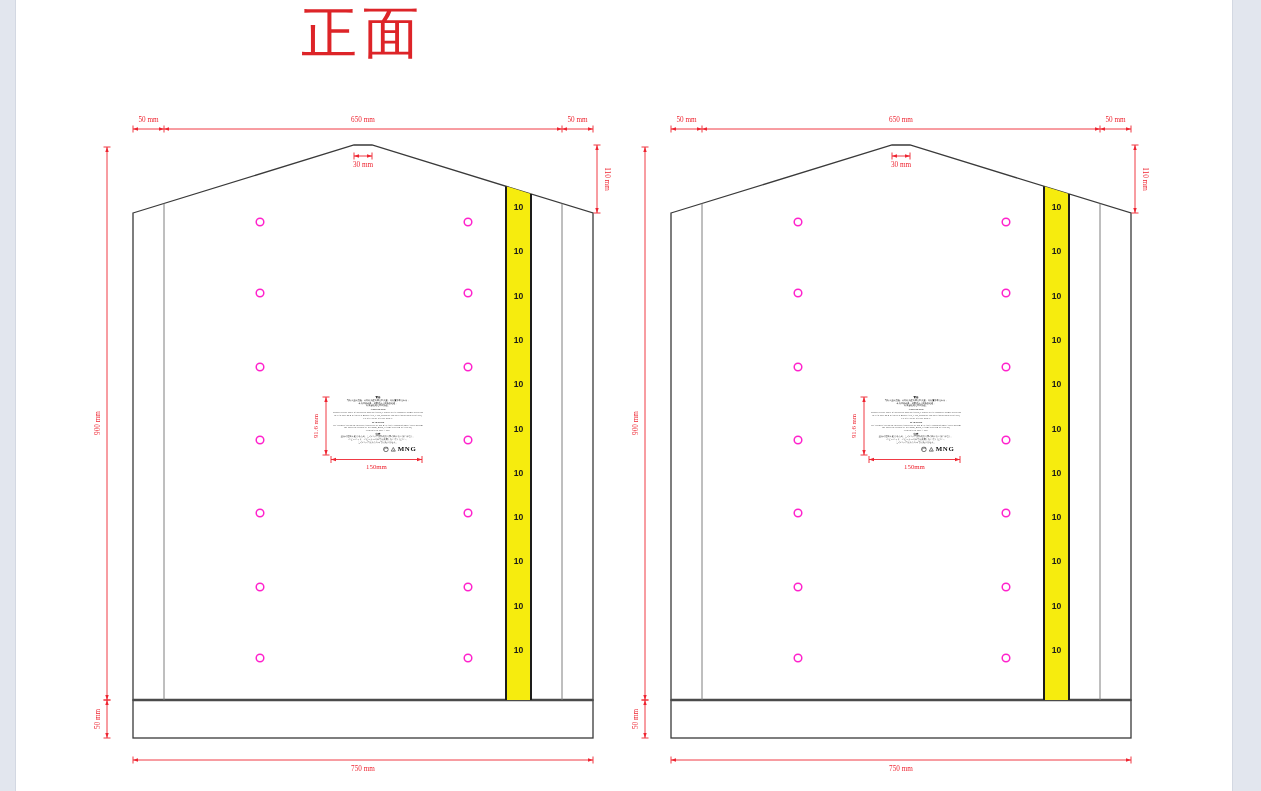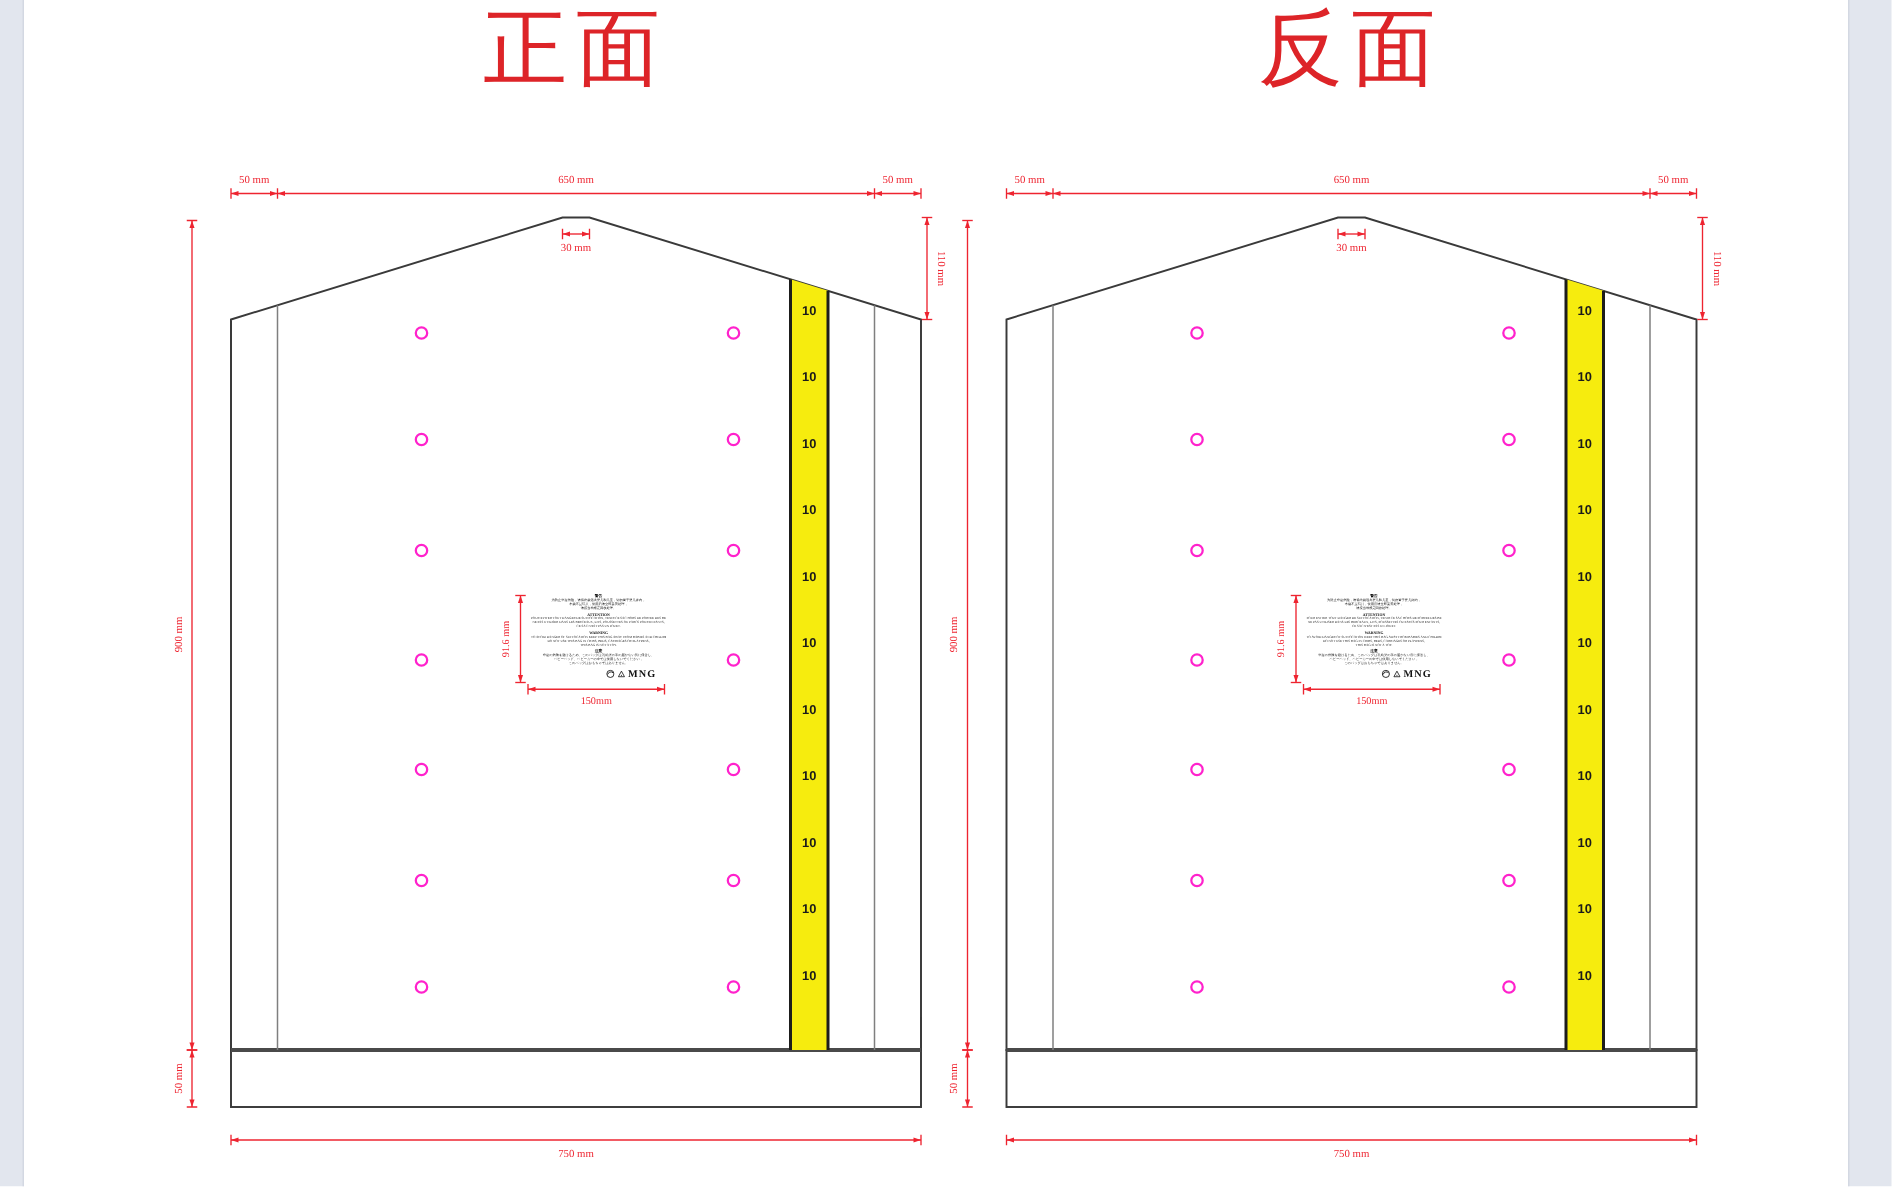--- a/index.html
+++ b/index.html
@@ -4,21 +4,21 @@
 <style>
   html,body{margin:0;padding:0;}
   body{
     width:1261px;height:791px;position:relative;overflow:hidden;
     background:#ffffff;font-family:"Liberation Sans",sans-serif;
   }
   .gutter{position:absolute;top:0;height:791px;background:#e2e6ee;z-index:50;}
   .gutter-left{left:0;width:15px;border-right:1px solid #d3d8e2;}
   .gutter-right{left:1232px;width:29px;border-left:1px solid #d3d8e2;}
   .diagram{position:absolute;top:0;width:660px;height:791px;}
-  .diagram-front{left:0;margin-left:21px;}
+  .diagram-front{left:0;}
   .diagram-back{left:538px;}
   .bag-title{
     position:absolute;left:233px;top:2px;width:260px;text-align:center;
     font-family:"Liberation Serif",serif;font-size:56px;line-height:62px;
     letter-spacing:6px;font-weight:400;
   }
   .bag-svg{position:absolute;left:0;top:0;}
   svg text.dt{font-family:"Liberation Serif",serif;}
   svg text.tape-num{font-family:"Liberation Sans",sans-serif;font-weight:bold;}
   .care-label{
@@ -161,21 +161,20 @@
     <svg width="15" height="15" viewBox="0 0 16 16">
       <polygon points="8,2 14,13 2,13" fill="none" stroke="#111" stroke-width="1.6"></polygon>
       <circle cx="8" cy="10" r="1.1" fill="#111"></circle>
     </svg>
     <span>MNG</span>
   </div>
       </div>
     </div>
   </div>
 <div class="diagram diagram-back">
-    <div class="bag-title" style="color: rgb(221, 36, 40);">反面</div>
     <svg class="bag-svg" width="660" height="791" viewBox="0 0 660 791">
       <polygon points="133,213 354,145 372,145 593,213 593,700 133,700" fill="#ffffff" stroke="#3a3a3a" stroke-width="1.3"></polygon>
       <rect x="133" y="700" width="460" height="38" fill="#ffffff" stroke="#3a3a3a" stroke-width="1.3"></rect>
       <line x1="133" y1="700" x2="593" y2="700" stroke="#4a4a4a" stroke-width="2.6"></line>
       <line x1="164" y1="203.5" x2="164" y2="700" stroke="#7f7f7f" stroke-width="1"></line>
       <line x1="562" y1="203.5" x2="562" y2="700" stroke="#7f7f7f" stroke-width="1"></line>
       <polygon points="506,186.2 531,193.9 531,700 506,700" fill="#f6ec0e"></polygon>
       <line x1="506" y1="186.2" x2="506" y2="700" stroke="#1d1d1b" stroke-width="2"></line>
       <line x1="531" y1="193.9" x2="531" y2="700" stroke="#1d1d1b" stroke-width="2"></line>
       <text class="tape-num" x="518.5" y="210.0" font-size="8.6" fill="#1a1a1a" text-anchor="middle">10</text>

